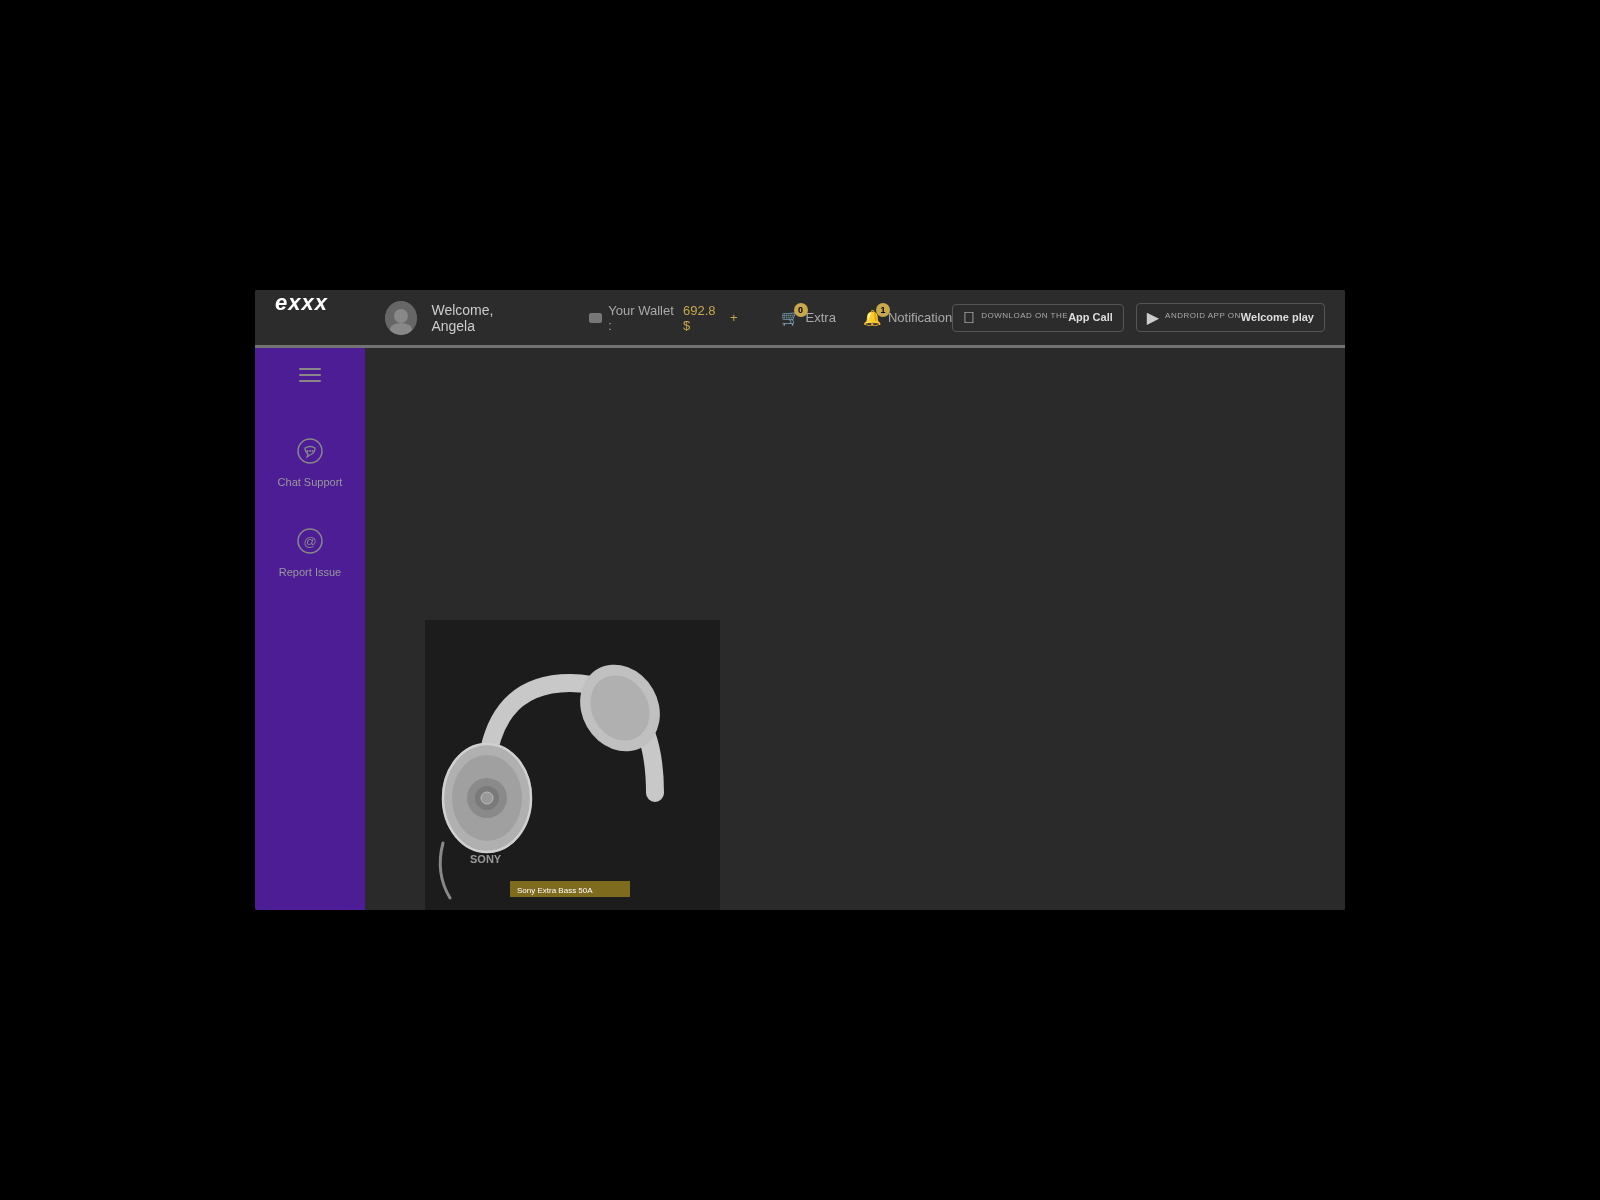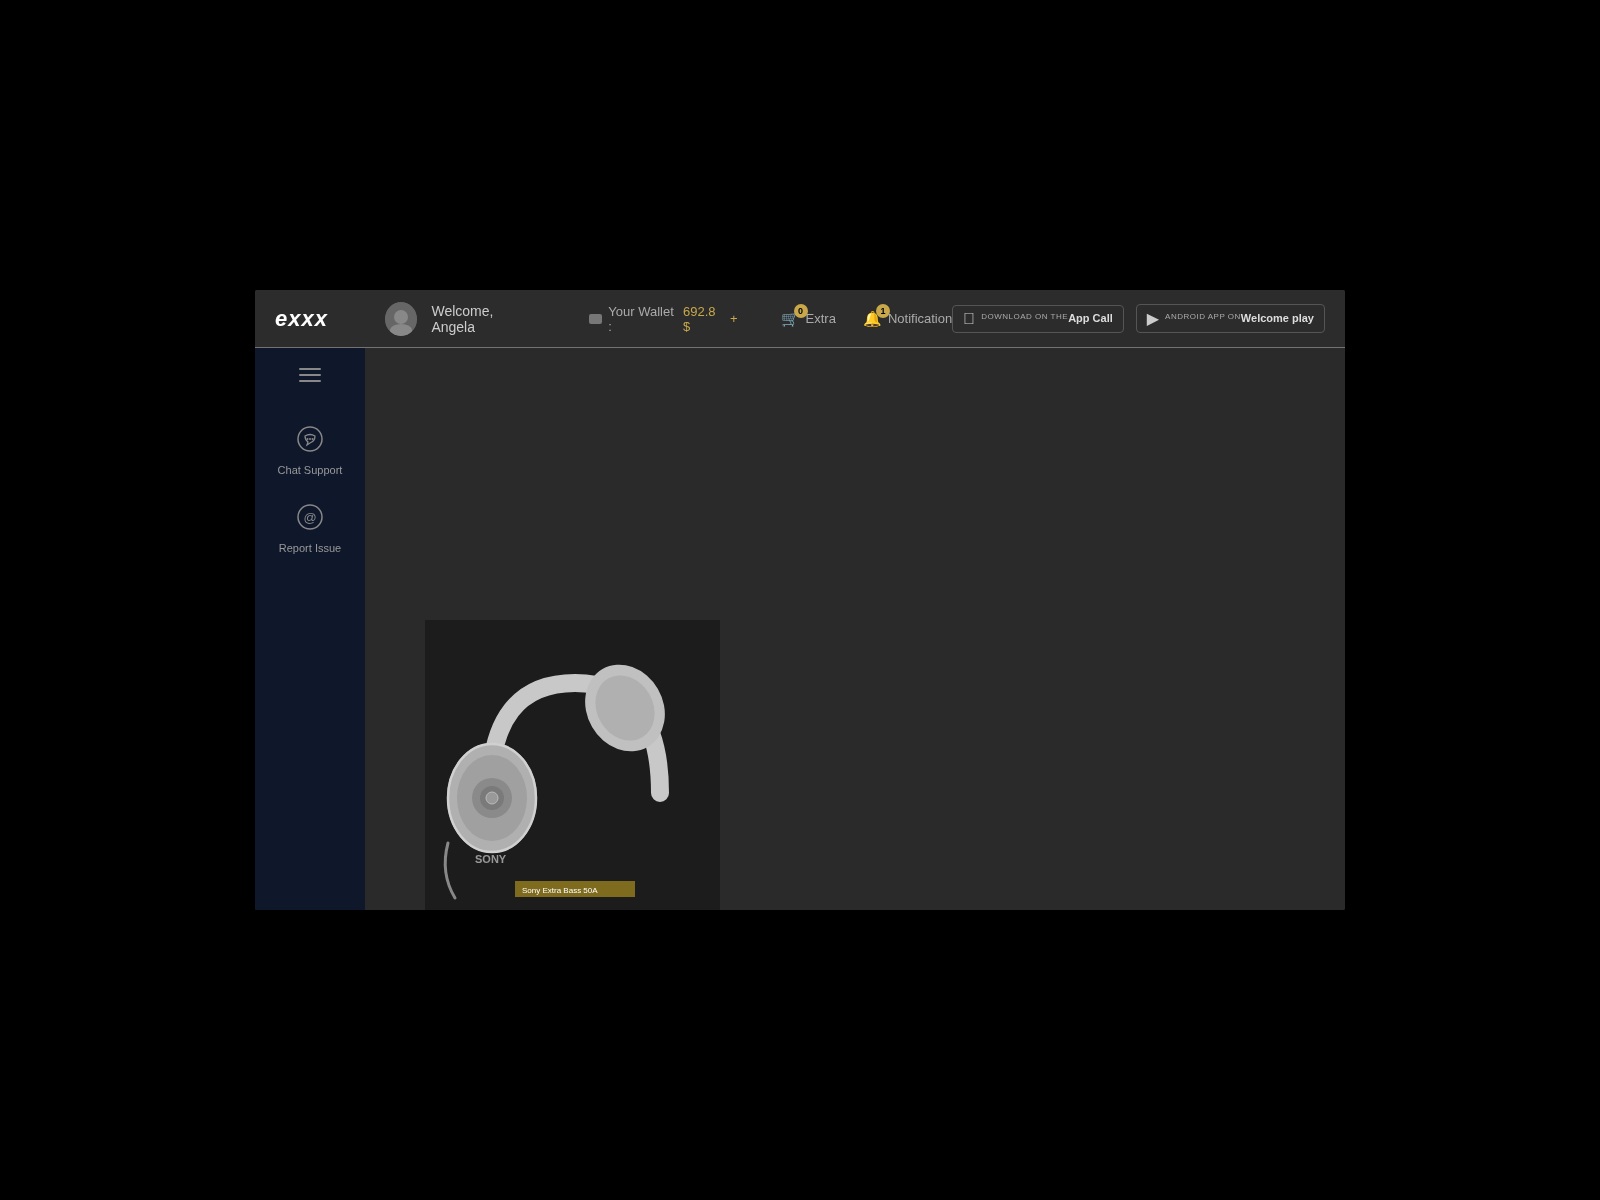--- a/index.html
+++ b/index.html
@@ -21,23 +21,22 @@
       flex-direction: column;
       border-radius: 2px;
       overflow: hidden;
     }
 
     
     .header {
       background: #2c2c2c;
       height: 58px;
       display: flex;
-      align-items: center;
       padding: 0 20px;
-      border-bottom: 1px solid #737373;
+      border-bottom: 3px solid #737373;
       flex-shrink: 0;
     }
 
     .header-logo {
       color: #fff;
       font-size: 22px;
       font-weight: 900;
       letter-spacing: 1px;
       width: 110px;
       font-style: italic;
@@ -209,26 +208,26 @@
     
     .main-body {
       display: flex;
       flex: 1;
       overflow: hidden;
     }
 
     
     .sidebar {
       width: 110px;
-      background: #0f172a;
+      background: #4c1d95;
       display: flex;
       flex-direction: column;
       align-items: center;
       padding: 20px 0;
-      gap: 0;
+      gap: 12px;
       flex-shrink: 0;
     }
 
     .hamburger {
       display: flex;
       flex-direction: column;
       gap: 4px;
       cursor: pointer;
       margin-bottom: 30px;
       align-self: center;
@@ -281,21 +280,21 @@
       background: #1a1a1a;
       overflow: hidden;
     }
 
     
     .headphone-visual {
       width: 100%;
       height: 100%;
       display: flex;
       align-items: center;
-      justify-content: flex-end;
+      justify-content: flex-start;
       background: #1c1c1c;
     }
   </style>
 </head>
 <body>
 
 <div class="app-window">
 
   <div class="header">
     <div class="header-logo">exxx</div>

